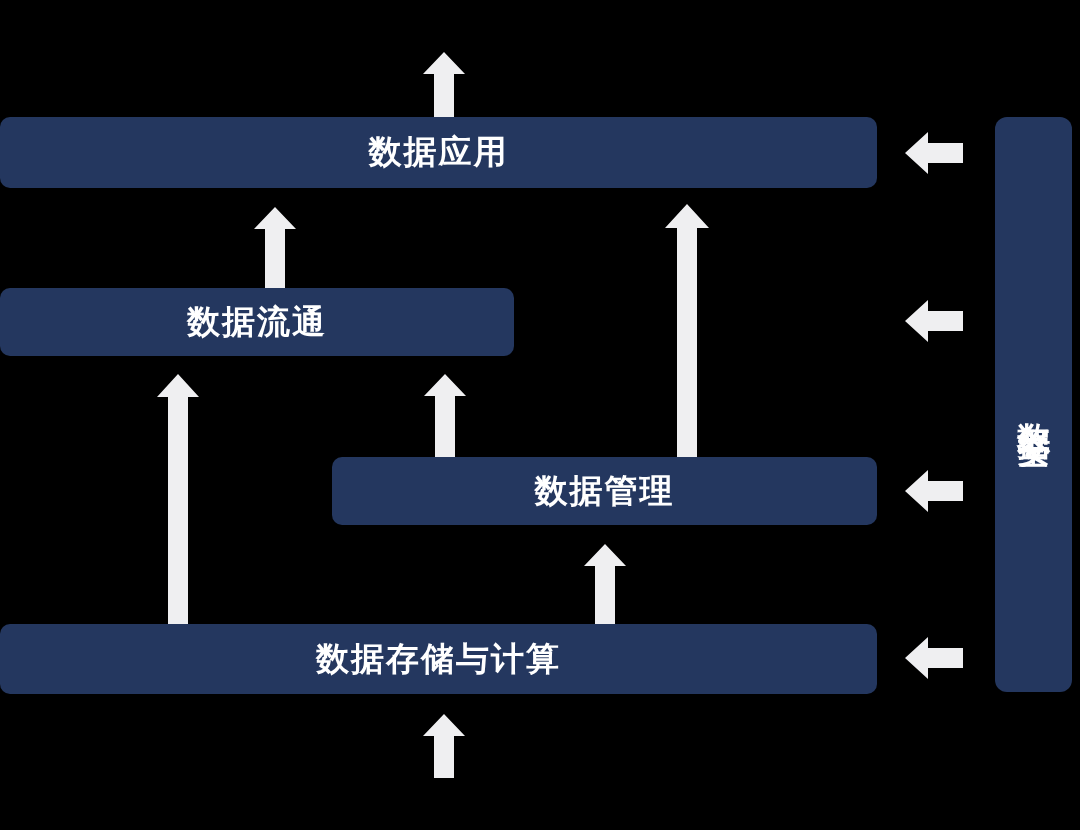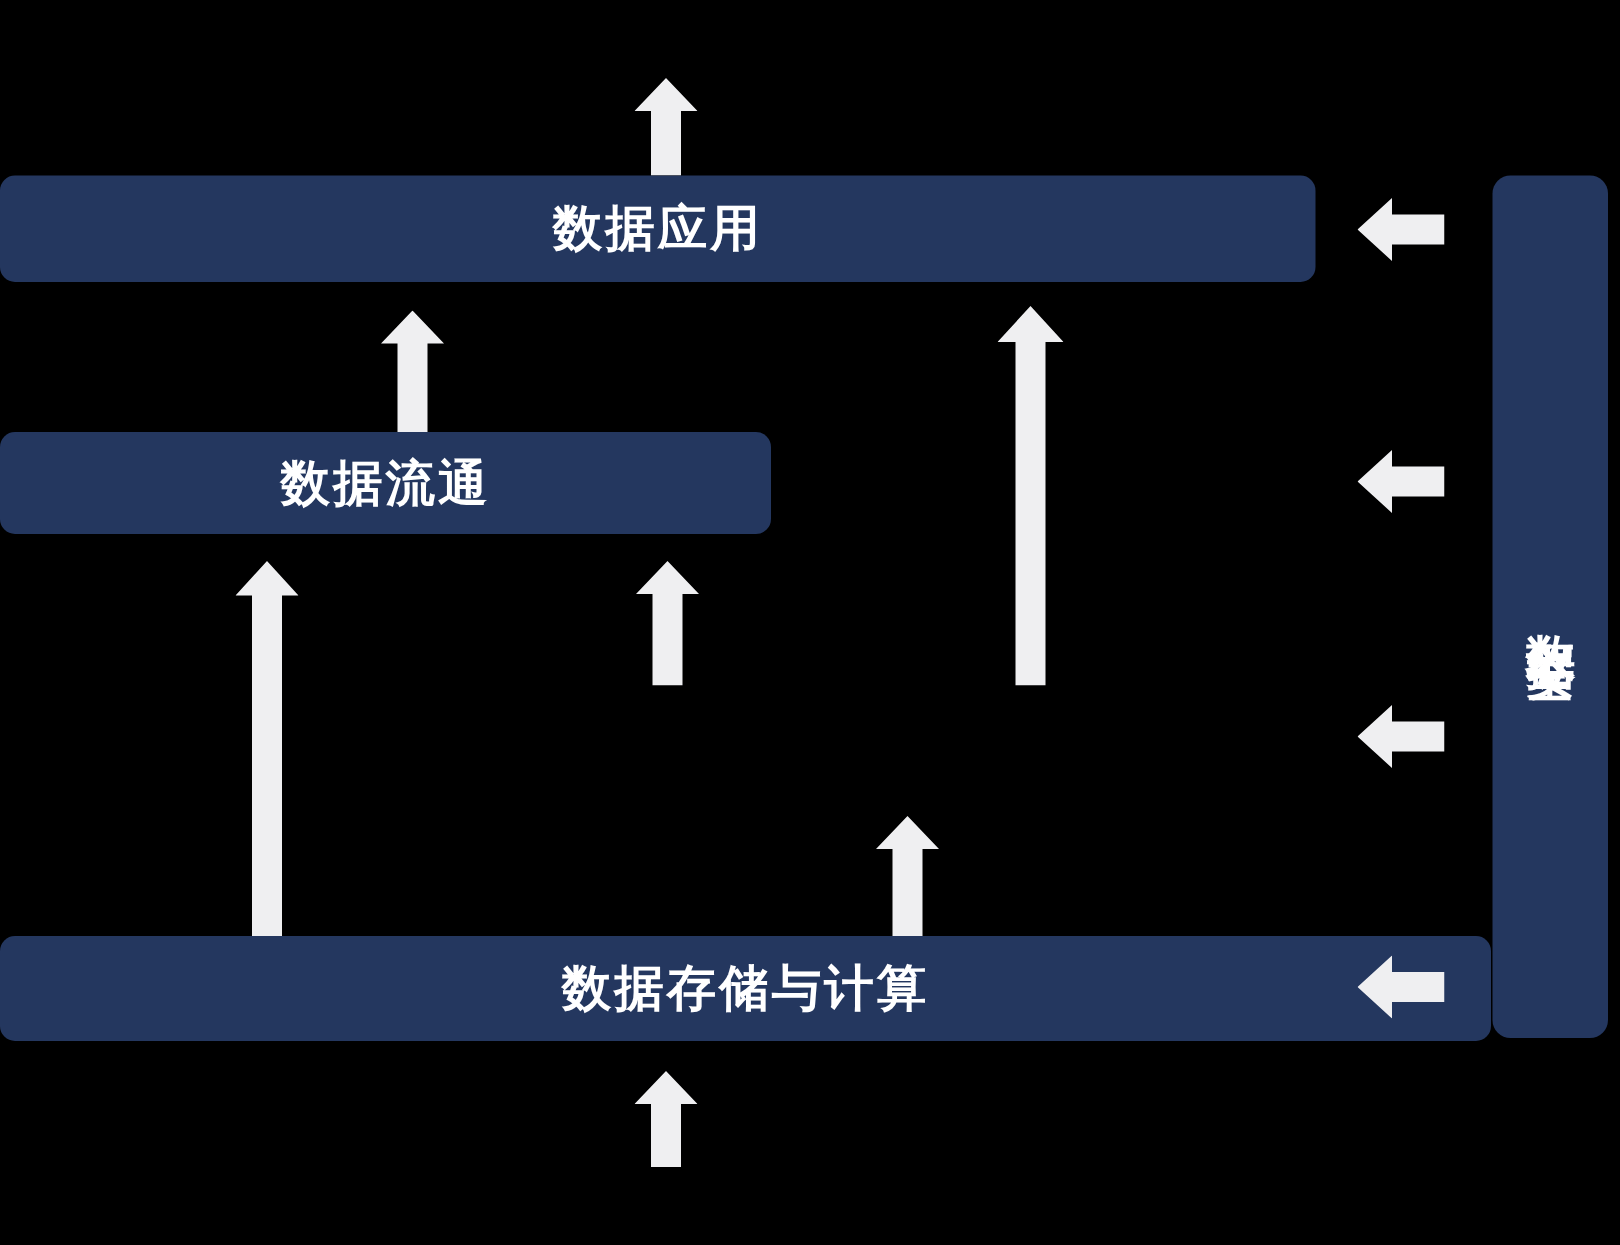--- a/index.html
+++ b/index.html
@@ -34,21 +34,21 @@
     font-size: 33px;
     letter-spacing: 2px;
     text-align: right;
     line-height: 1.1;
     white-space: nowrap;
   }
   
   #bar-application { left: 0px;   top: 117px; width: 877px; height: 71px; }
   #bar-circulation { left: 0px;   top: 288px; width: 514px; height: 68px; }
   #bar-management  { left: 332px; top: 457px; width: 545px; height: 68px; }
-  #bar-storage     { left: 0px;   top: 624px; width: 994px; height: 70px; }
+  #bar-storage     { left: 0px;   top: 624px; width: 877px; height: 70px; }
 
   
   #bar-security {
     left: 995px;
     top: 117px;
     width: 77px;
     height: 575px;
     border-radius: 12px;
   }
   #bar-security .bar-label {
@@ -90,20 +90,23 @@
 <div id="canvas">
 
   <div class="bar" id="bar-application">
     <span class="bar-label">数据应用</span>
   </div>
 
   <div class="bar" id="bar-circulation">
     <span class="bar-label">数据流通</span>
   </div>
 
+  <div class="bar" id="bar-management">
+    <span class="bar-label">数据管理</span>
+  </div>
 
   <div class="bar" id="bar-storage">
     <span class="bar-label">数据存储与计算</span>
   </div>
 
   <div class="bar" id="bar-security">
     <span class="bar-label">数据安全</span>
   </div>
 
   <div class="arrow-up" id="arrow-up-top">

